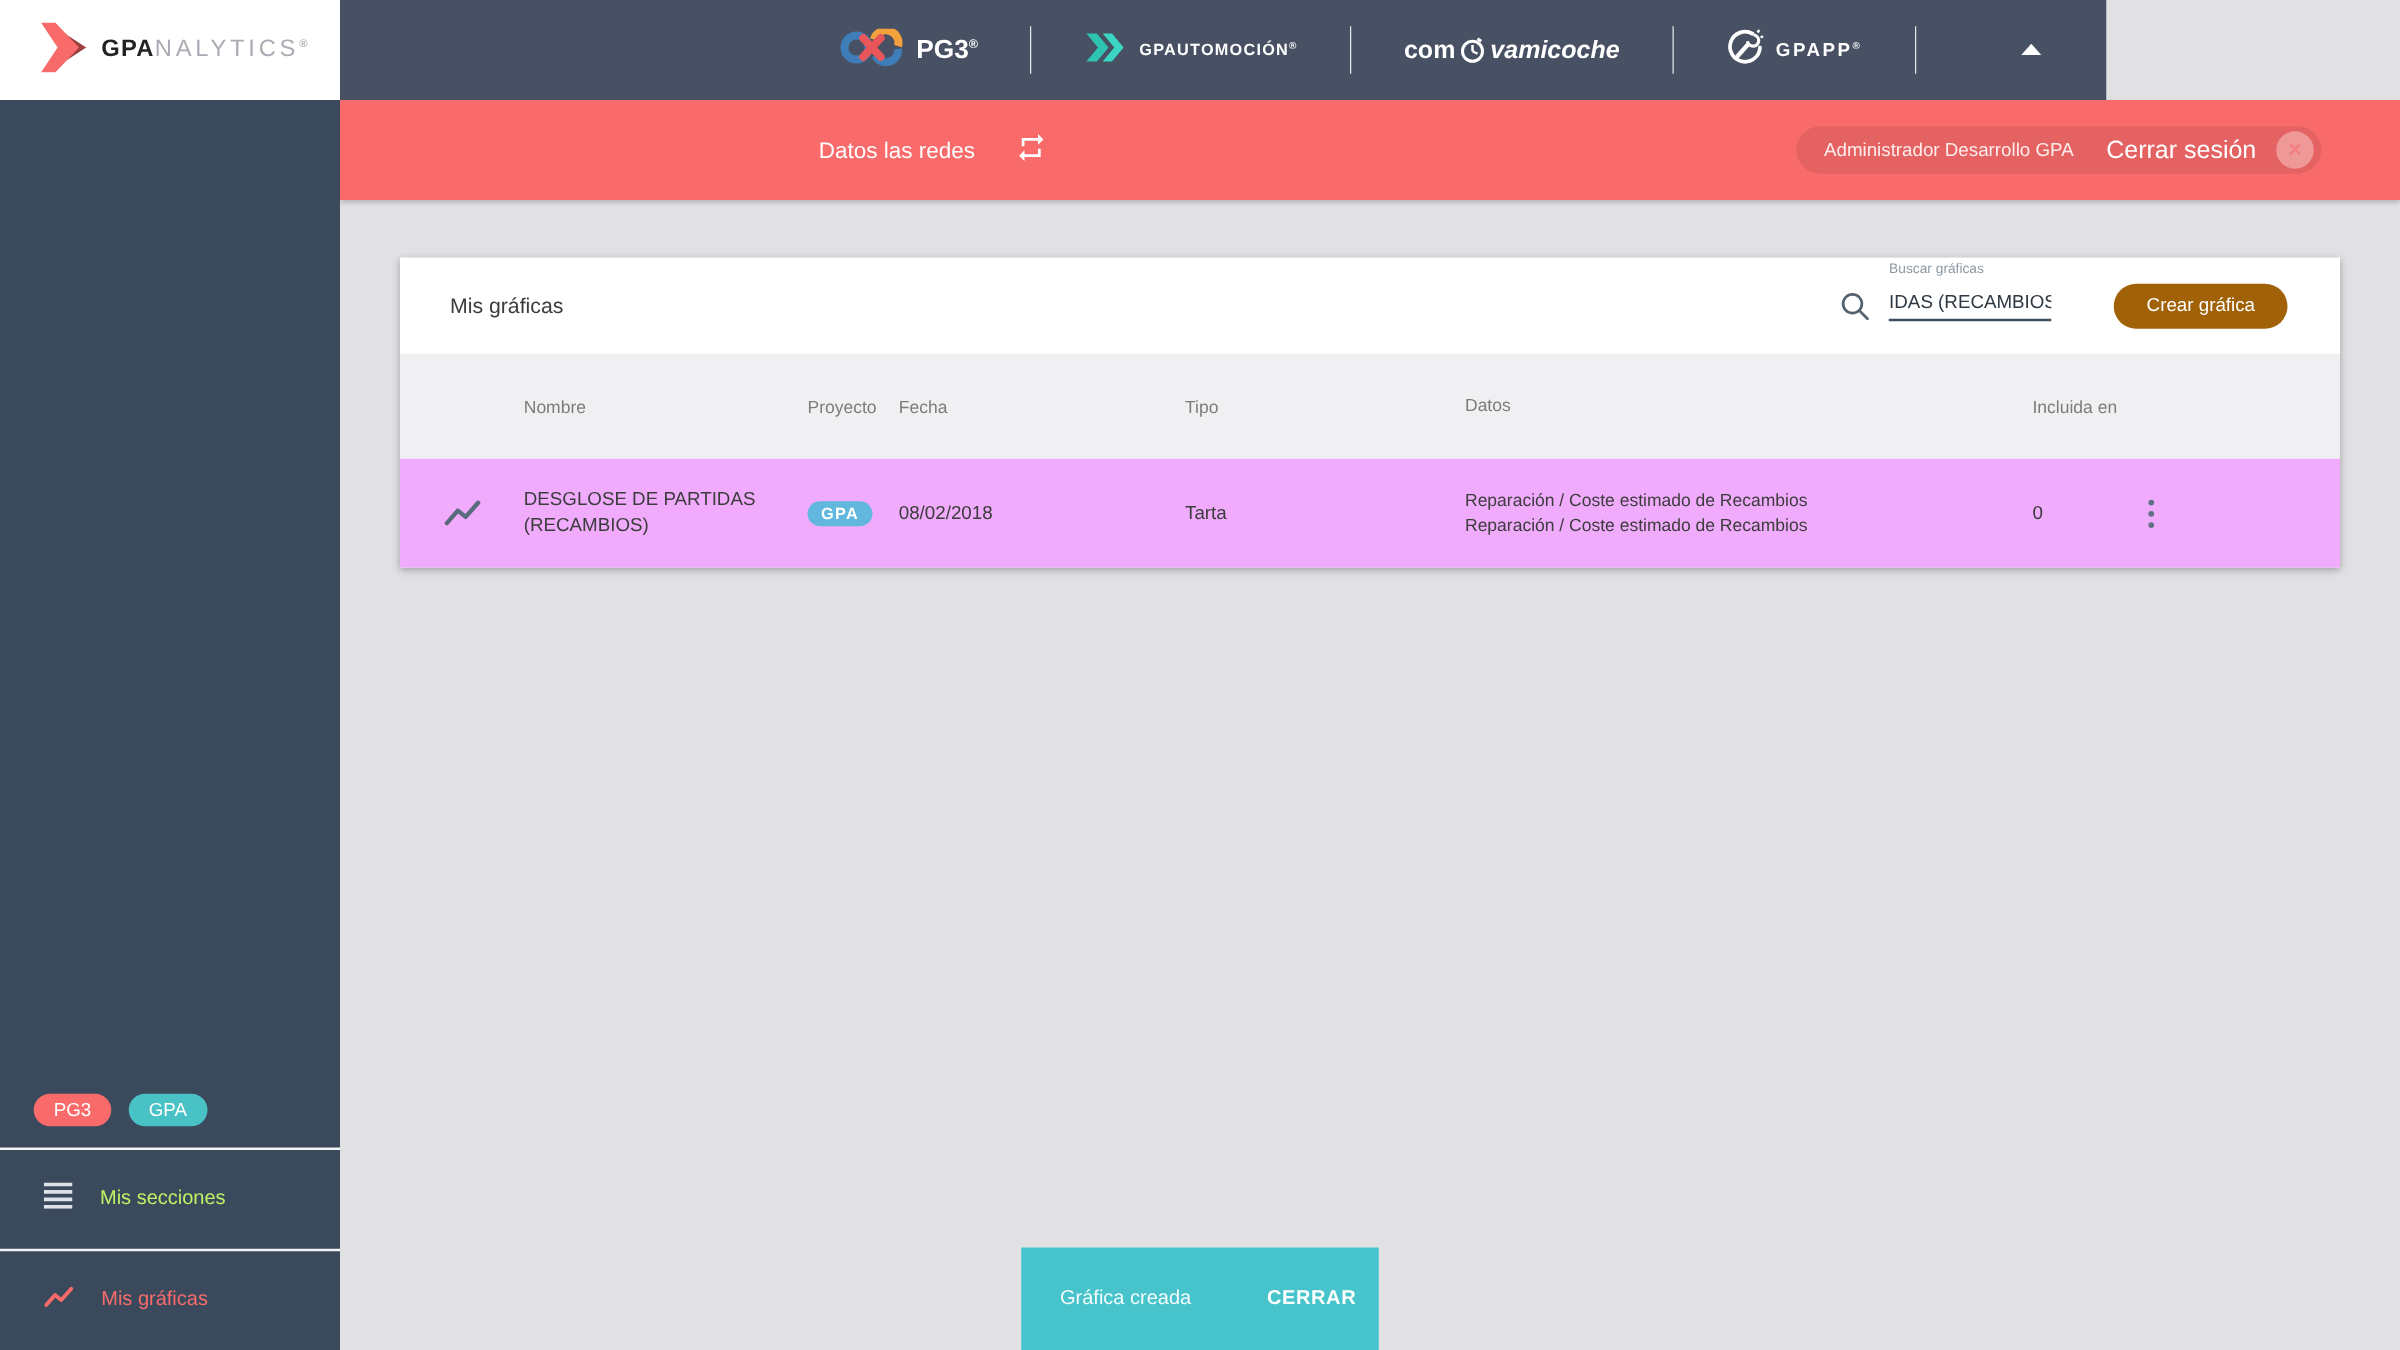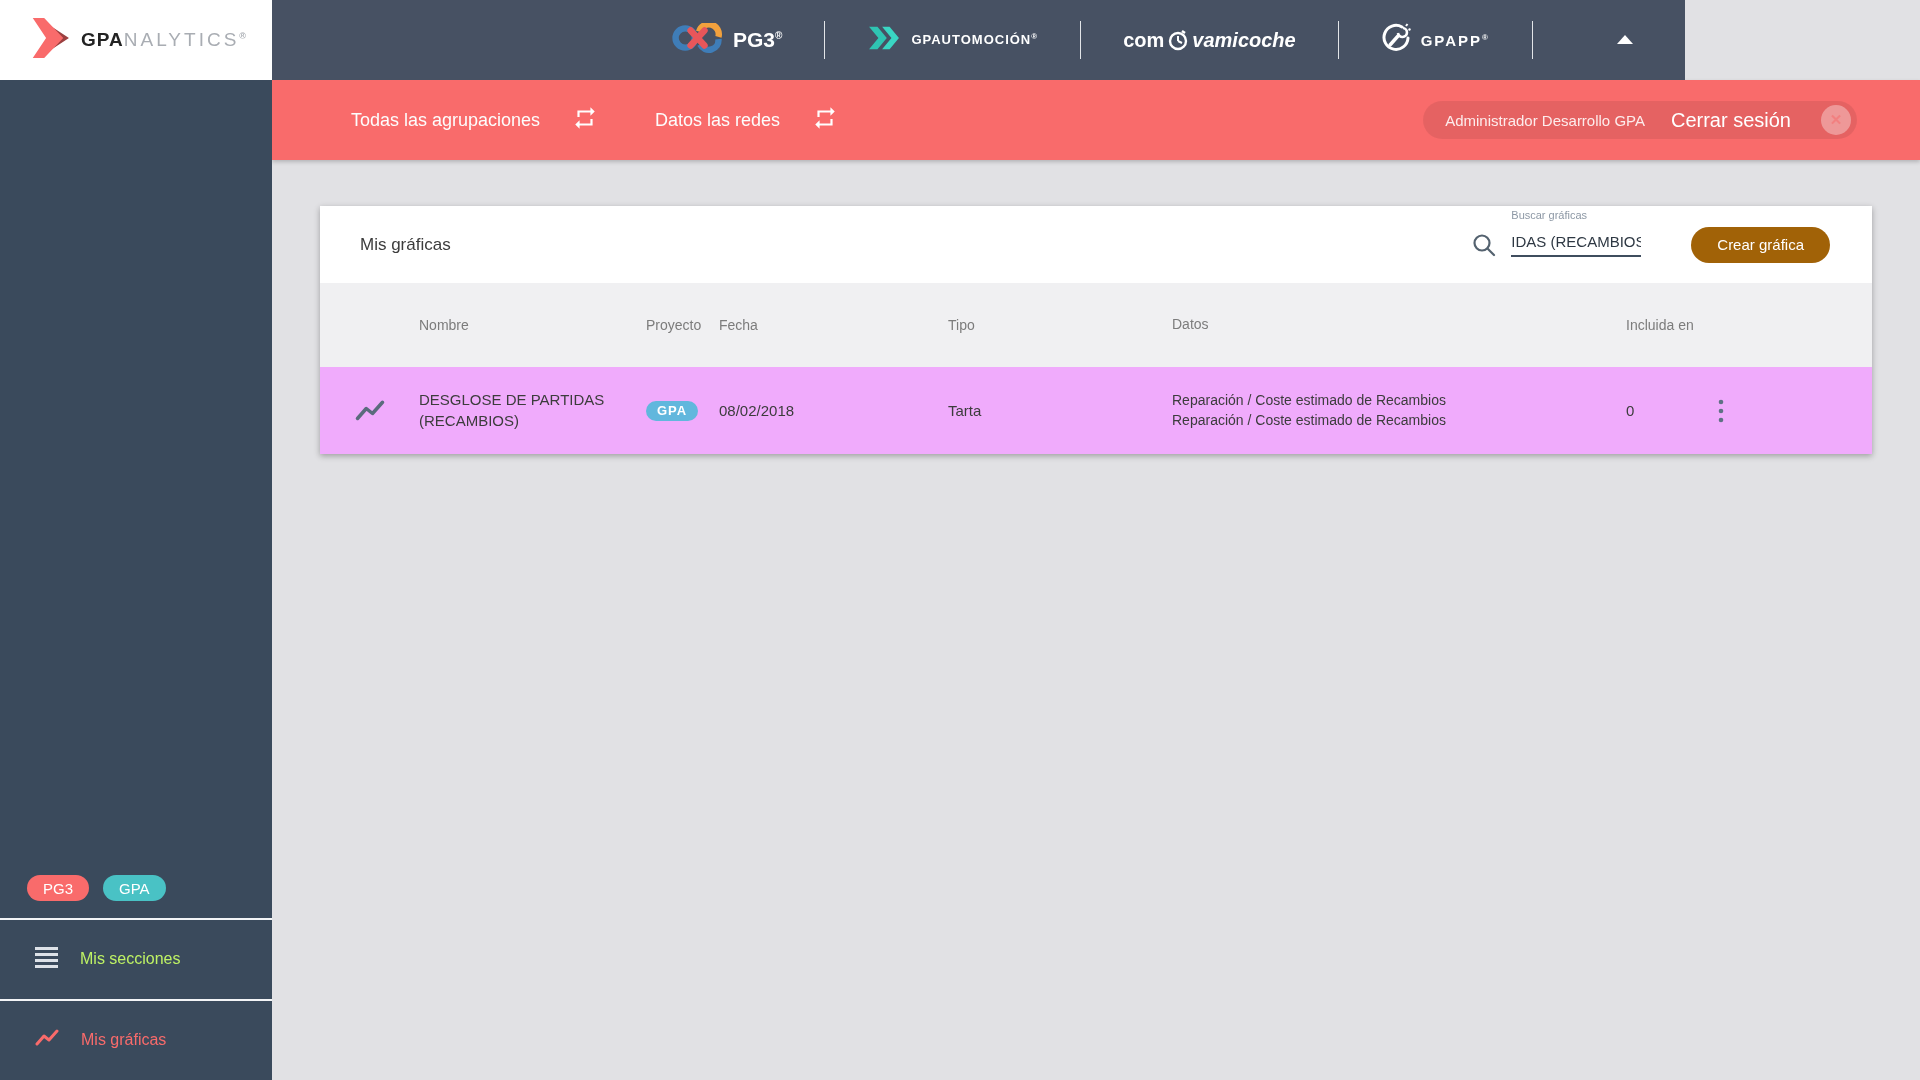--- a/index.html
+++ b/index.html
@@ -37,21 +37,21 @@
   .side-item.active .label { color:#f96b6b; }
 
   
   .filterbar { position:absolute; left:272px; top:80px; width:1648px; height:80px; background:#f96b6b; box-shadow:0 2px 4px rgba(0,0,0,0.2); z-index:3; }
   .filter-item { position:absolute; top:0; height:80px; display:flex; align-items:center; gap:32px; color:#fff; }
   .filter-item .f-label { font-size:18px; color:#fdfdfd; }
   .fi-group { left:79px; }
   .fi-net { left:383px; }
   .session-pill { position:absolute; right:63px; top:21px; height:38px; min-width:390px; border-radius:19px; background:rgba(0,0,0,0.08); display:flex; align-items:center; padding:0 6px 0 22px; gap:26px; }
   .session-user { color:#fdecec; font-size:15px; }
-  .logout-btn { color:#fff; font-size:20px; cursor:pointer; display:flex; align-items:center; gap:30px; }
+  .logout-btn { color:#fff; font-size:20px; cursor:pointer; display:flex; align-items:center; gap:16px; }
   .logout-x { width:30px; height:30px; border-radius:50%; background:rgba(255,255,255,0.35); color:#f28080; font-size:15px; font-weight:bold; display:flex; align-items:center; justify-content:center; cursor:pointer; }
 
   
   .main { position:absolute; left:272px; top:160px; width:1648px; height:920px; background:#e1e1e4; }
   .card { position:absolute; left:48px; top:46px; width:1552px; background:#ffffff; box-shadow:0 2px 6px rgba(0,0,0,0.3); }
   .card-header { position:relative; height:77px; display:flex; align-items:center; }
   .card-title { margin-left:40px; font-size:17px; color:#3c3c3c; }
   .search-zone { position:absolute; right:42px; top:0; height:77px; display:flex; align-items:center; }
   .search-icon-wrap { margin-right:14px; display:flex; cursor:pointer; }
   .search-field { position:relative; width:130px; margin-right:50px; }
@@ -178,28 +178,20 @@
       <span>
         <svg width="24" height="18" viewBox="0 0 24 18">
           <polyline points="2,15 9,7 14,11 22,2" fill="none" stroke="#f96b6b" stroke-width="3" stroke-linecap="round" stroke-linejoin="round"></polyline>
         </svg>
       </span>
       <span class="label">Mis gráficas</span>
     </div>
   </div>
 
   <div class="filterbar">
-    <div class="filter-item fi-group">
-      <span class="f-label">Todas las agrupaciones</span>
-      <span>
-        <svg width="26" height="26" viewBox="0 0 24 24">
-            <path fill="#ffffff" d="M7 7h10v3l4-4-4-4v3H5v6h2V7zm10 10H7v-3l-4 4 4 4v-3h12v-6h-2v4z"></path>
-          </svg>
-      </span>
-    </div>
     <div class="filter-item fi-net">
       <span class="f-label">Datos las redes</span>
       <span>
         <svg width="26" height="26" viewBox="0 0 24 24">
             <path fill="#ffffff" d="M7 7h10v3l4-4-4-4v3H5v6h2V7zm10 10H7v-3l-4 4 4 4v-3h12v-6h-2v4z"></path>
           </svg>
       </span>
     </div>
     <div class="session-pill">
       <span class="session-user">Administrador Desarrollo GPA</span>
@@ -262,15 +254,19 @@
             <svg width="8" height="26" viewBox="0 0 8 26">
               <circle cx="4" cy="4" r="2.3" fill="#5f7185"></circle>
               <circle cx="4" cy="13" r="2.3" fill="#5f7185"></circle>
               <circle cx="4" cy="22" r="2.3" fill="#5f7185"></circle>
             </svg>
           </span>
         </div>
       </div>
     </div>
 
+    <div class="toast">
+      <span class="toast-msg">Gráfica creada</span>
+      <span class="toast-action">CERRAR</span>
+    </div>
   </div>
 
 </div>
 
 </body></html>

